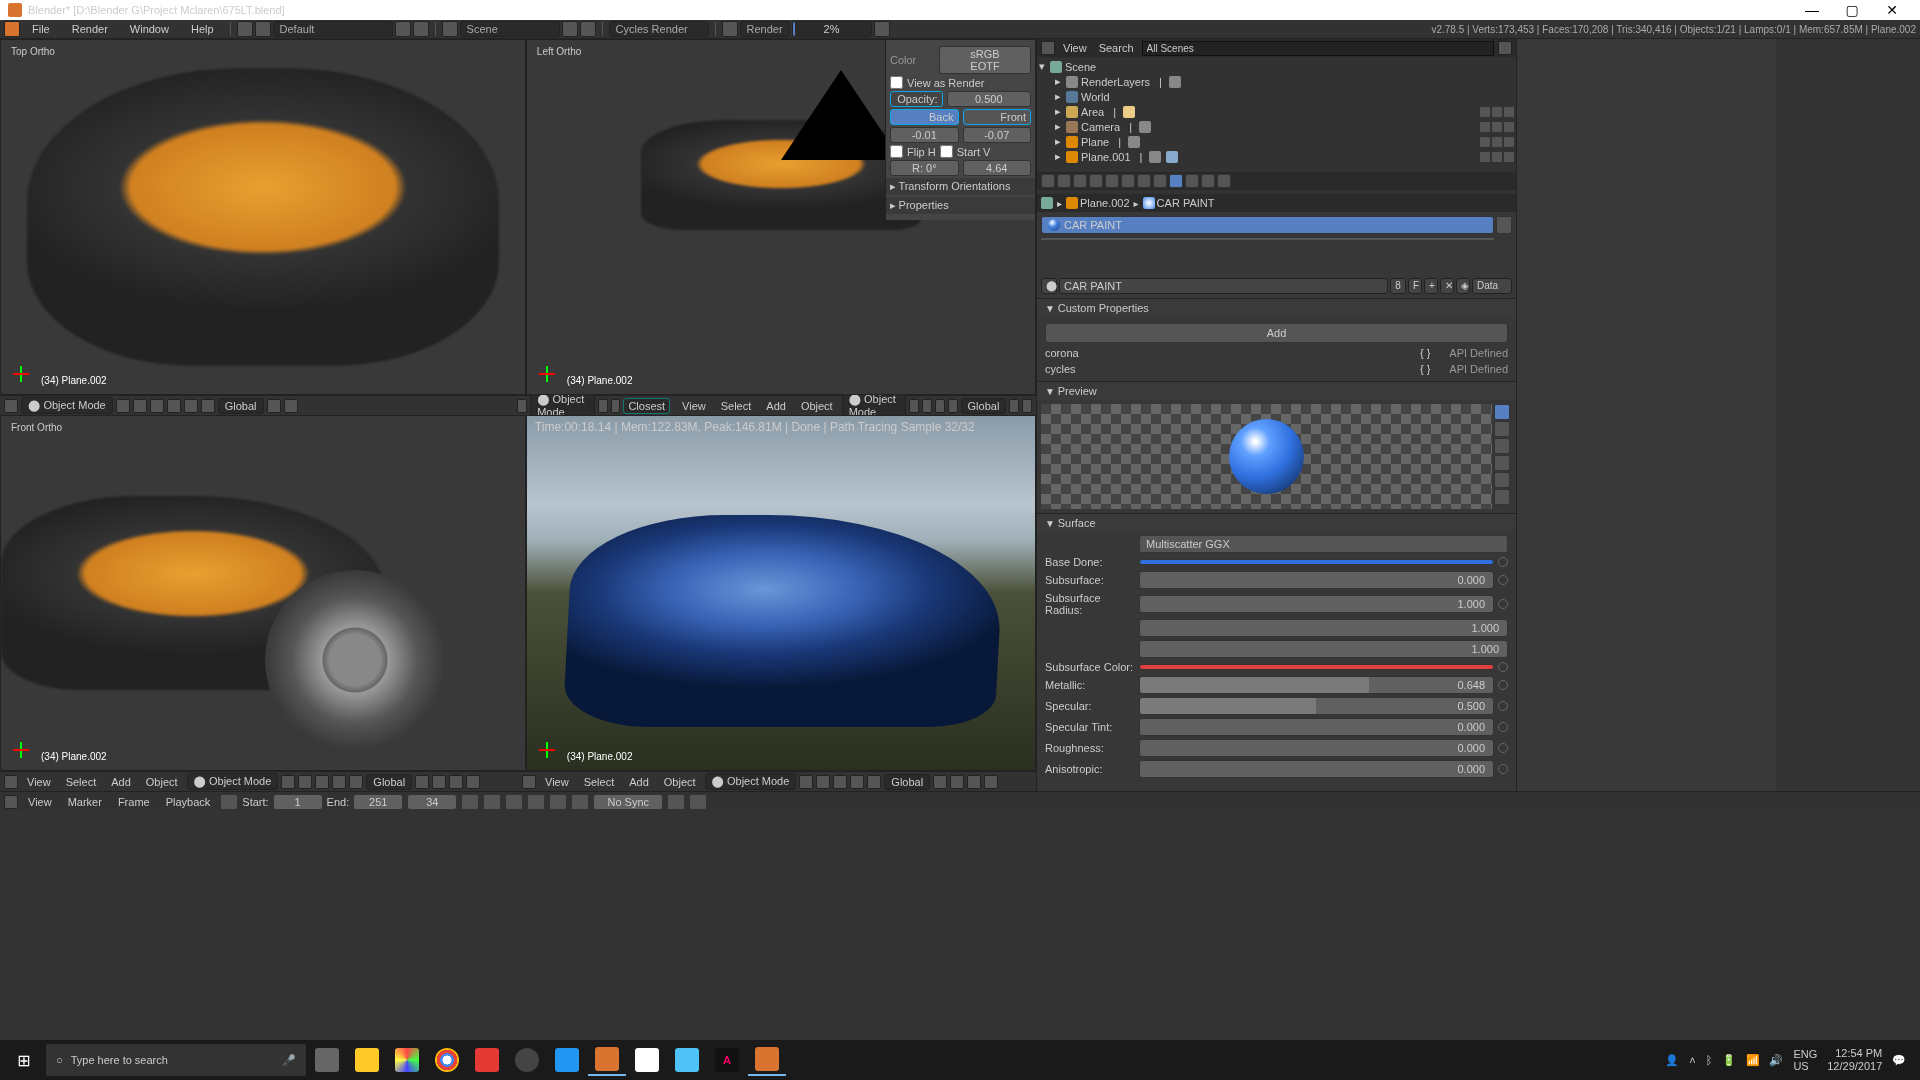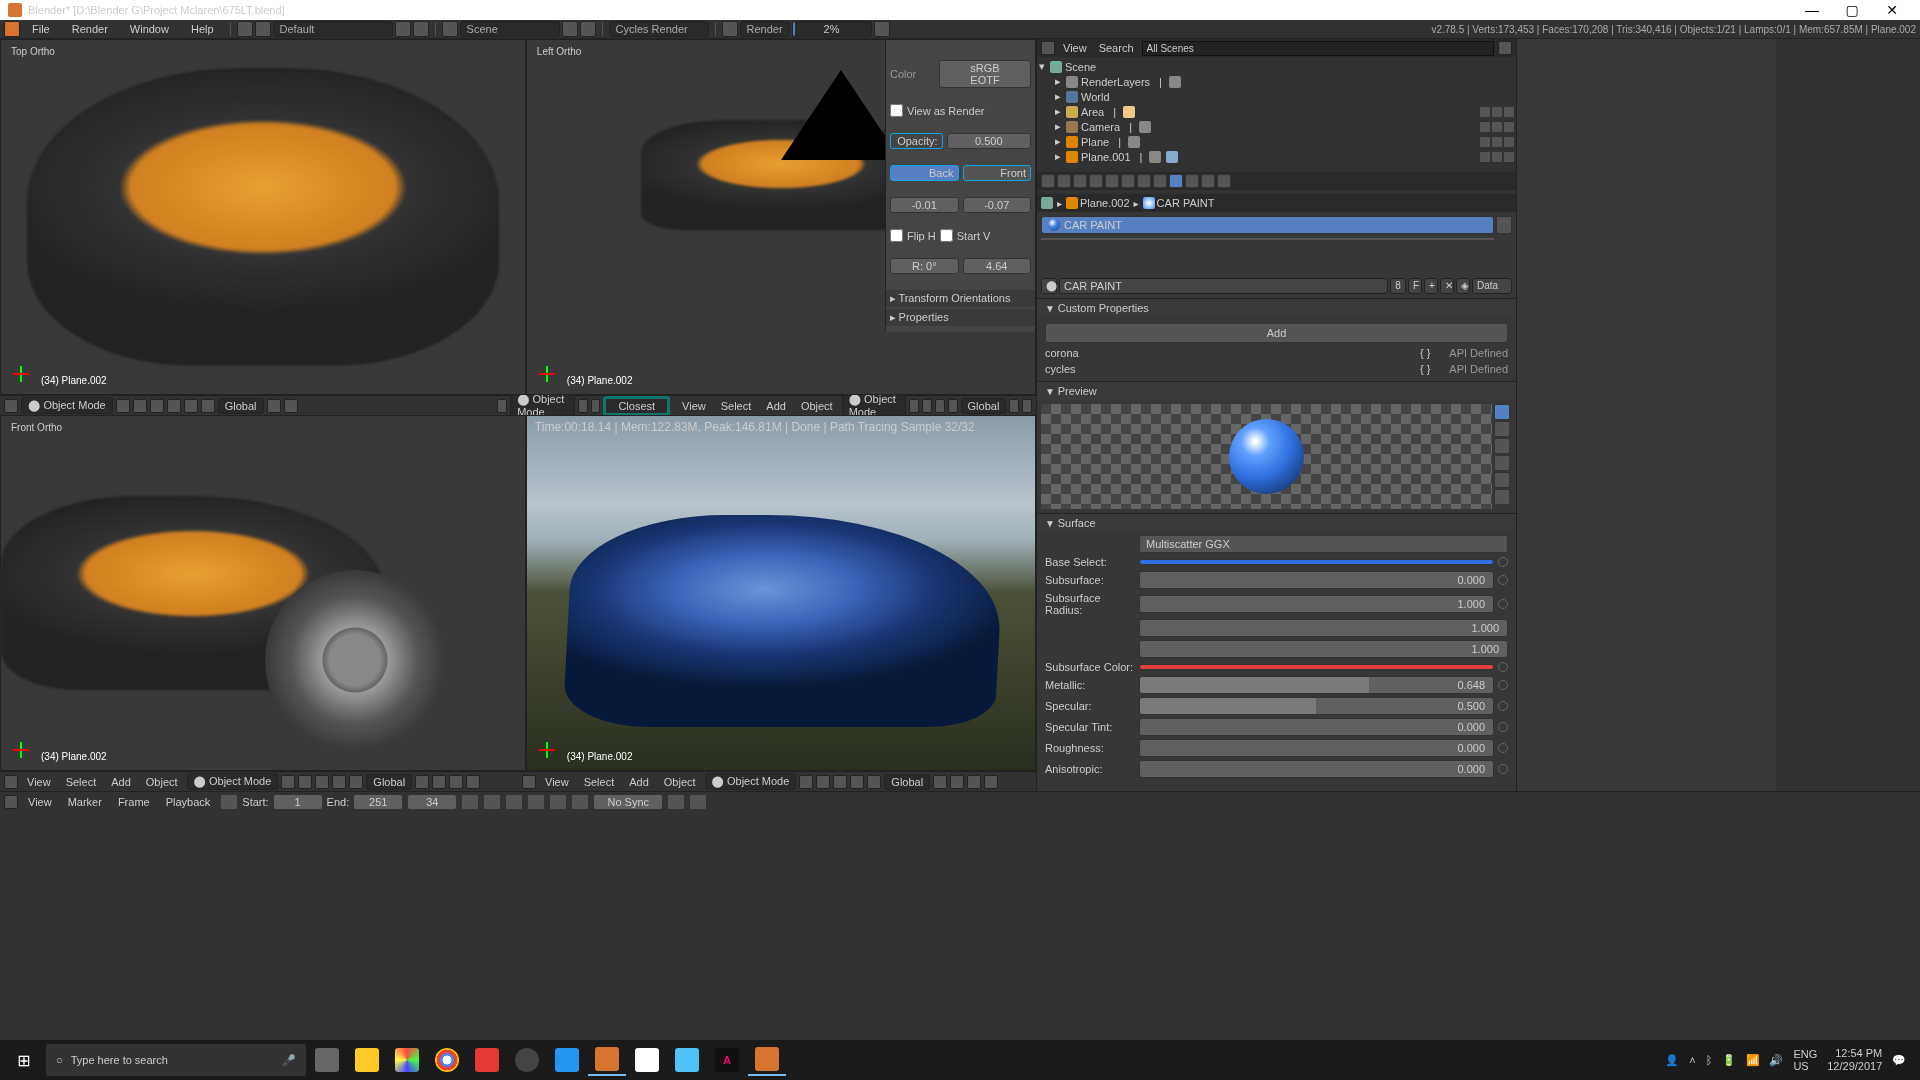--- a/index.html
+++ b/index.html
@@ -19,21 +19,21 @@
 .vplabel{position:absolute;top:6px;left:10px;color:#ccc;font-size:10px}
 .vpmesh{position:absolute;inset:0;display:flex;align-items:center;justify-content:center}
 .vpobj{position:absolute;bottom:8px;left:40px;color:#fff;font-size:10px}
 .axis{position:absolute;bottom:8px;left:8px;width:24px;height:24px}
 .axis::before{content:'';position:absolute;width:2px;height:16px;background:#0f0;left:11px;bottom:4px}
 .axis::after{content:'';position:absolute;height:2px;width:16px;background:#f00;left:4px;bottom:11px}
 .vpheader{height:20px;background:#323232;border-top:1px solid #222;display:flex;align-items:center;padding:0 4px;gap:3px;font-size:10px}
 .vpheader .menu{padding:0 6px;color:#ccc}
 .vpheader .iconsm{width:14px;height:14px;background:#555;border:1px solid #222;border-radius:2px}
 .npanel{position:absolute;top:0;right:0;width:150px;background:#454545;border-left:1px solid #222;padding:4px;font-size:10px}
-.npanel .row{display:flex;align-items:center;margin:16px 0;gap:4px}
+.npanel .row{display:flex;align-items:center;margin:2px 0;gap:4px}
 .npanel .lbl{width:45px;color:#999}
 .npanel .val{flex:1;background:#606060;border:1px solid #333;border-radius:3px;padding:1px 20px;text-align:center}
 .npanel .btn{flex:1;background:#555;border:1px solid #0ea5e9;border-radius:3px;padding:1px 4px;text-align:right}
 .npanel .btn.active{background:#5680c2}
 .npanel .hdr{background:#3a3a3a;padding:2px 4px;margin:2px -4px;color:#ccc}
 .render{background:#1a1a1a}
 .render .renderinfo{position:absolute;top:4px;left:8px;color:#ccc;font-size:12px;z-index:2}
 .carshape{width:90%;height:70%;background:radial-gradient(ellipse 80% 60% at 50% 40%,#e8a030 0%,#d08020 35%,#333 38%,#222 70%);border-radius:40% 50% 30% 25%;filter:blur(1px);position:relative}
 .carshape.top{border-radius:45% 45% 35% 35%;transform:scaleY(1.2)}
 .carshape.side{height:40%;border-radius:30% 40% 10% 15%}
@@ -211,21 +211,21 @@
           <span class="iconsm"></span>
         <span class="menu" style="background:#2a2a2a;border:1px solid #222;padding:1px 6px;border-radius:3px">Global</span>
         <span class="iconsm"></span>
           <span class="iconsm"></span>
       </div>
       <div class="vpheader" style="width:590px">
         <span class="iconsm"></span>
         <span class="menu" style="background:#2a2a2a;border:1px solid #222;padding:1px 6px;border-radius:3px">⬤ <span>Object Mode</span></span>
         <span class="iconsm"></span>
           <span class="iconsm"></span>
-        <span class="menu" style="background:#2a2a2a;border:3px solid #0f766e;padding:1px 12px;border-radius:3px">Closest</span>
+        <span class="menu" style="background:#2a2a2a;border:1px solid #0f766e;padding:1px 4px;border-radius:3px">Closest</span>
         <div style="flex:1"></div>
         <span class="menu">View</span>
         <span class="menu">Select</span>
         <span class="menu">Add</span>
         <span class="menu">Object</span>
         <span class="menu" style="background:#2a2a2a;border:1px solid #222;padding:1px 6px;border-radius:3px">⬤ <span>Object Mode</span></span>
         <span class="iconsm"></span>
           <span class="iconsm"></span>
           <span class="iconsm"></span>
           <span class="iconsm"></span>
@@ -459,21 +459,21 @@
             </div>
           </div>
         </div>
         <div class="section">
           <div class="sechdr">▼ <span>Surface</span></div>
           <div class="surfrow">
               <span class="slbl"></span>
               <span class="sfield">Multiscatter GGX</span>
             </div>
           <div class="surfrow">
-              <span class="slbl">Base Select:</span>
+              <span class="slbl">Base Done:</span>
               <span class="sfield blue"></span>
               <span class="connector"></span>
             </div>
           <div class="surfrow">
               <span class="slbl">Subsurface:</span>
               <span class="sfield num">0.000</span>
               <span class="connector"></span>
             </div>
           <div class="surfrow">
               <span class="slbl">Subsurface Radius:</span>

